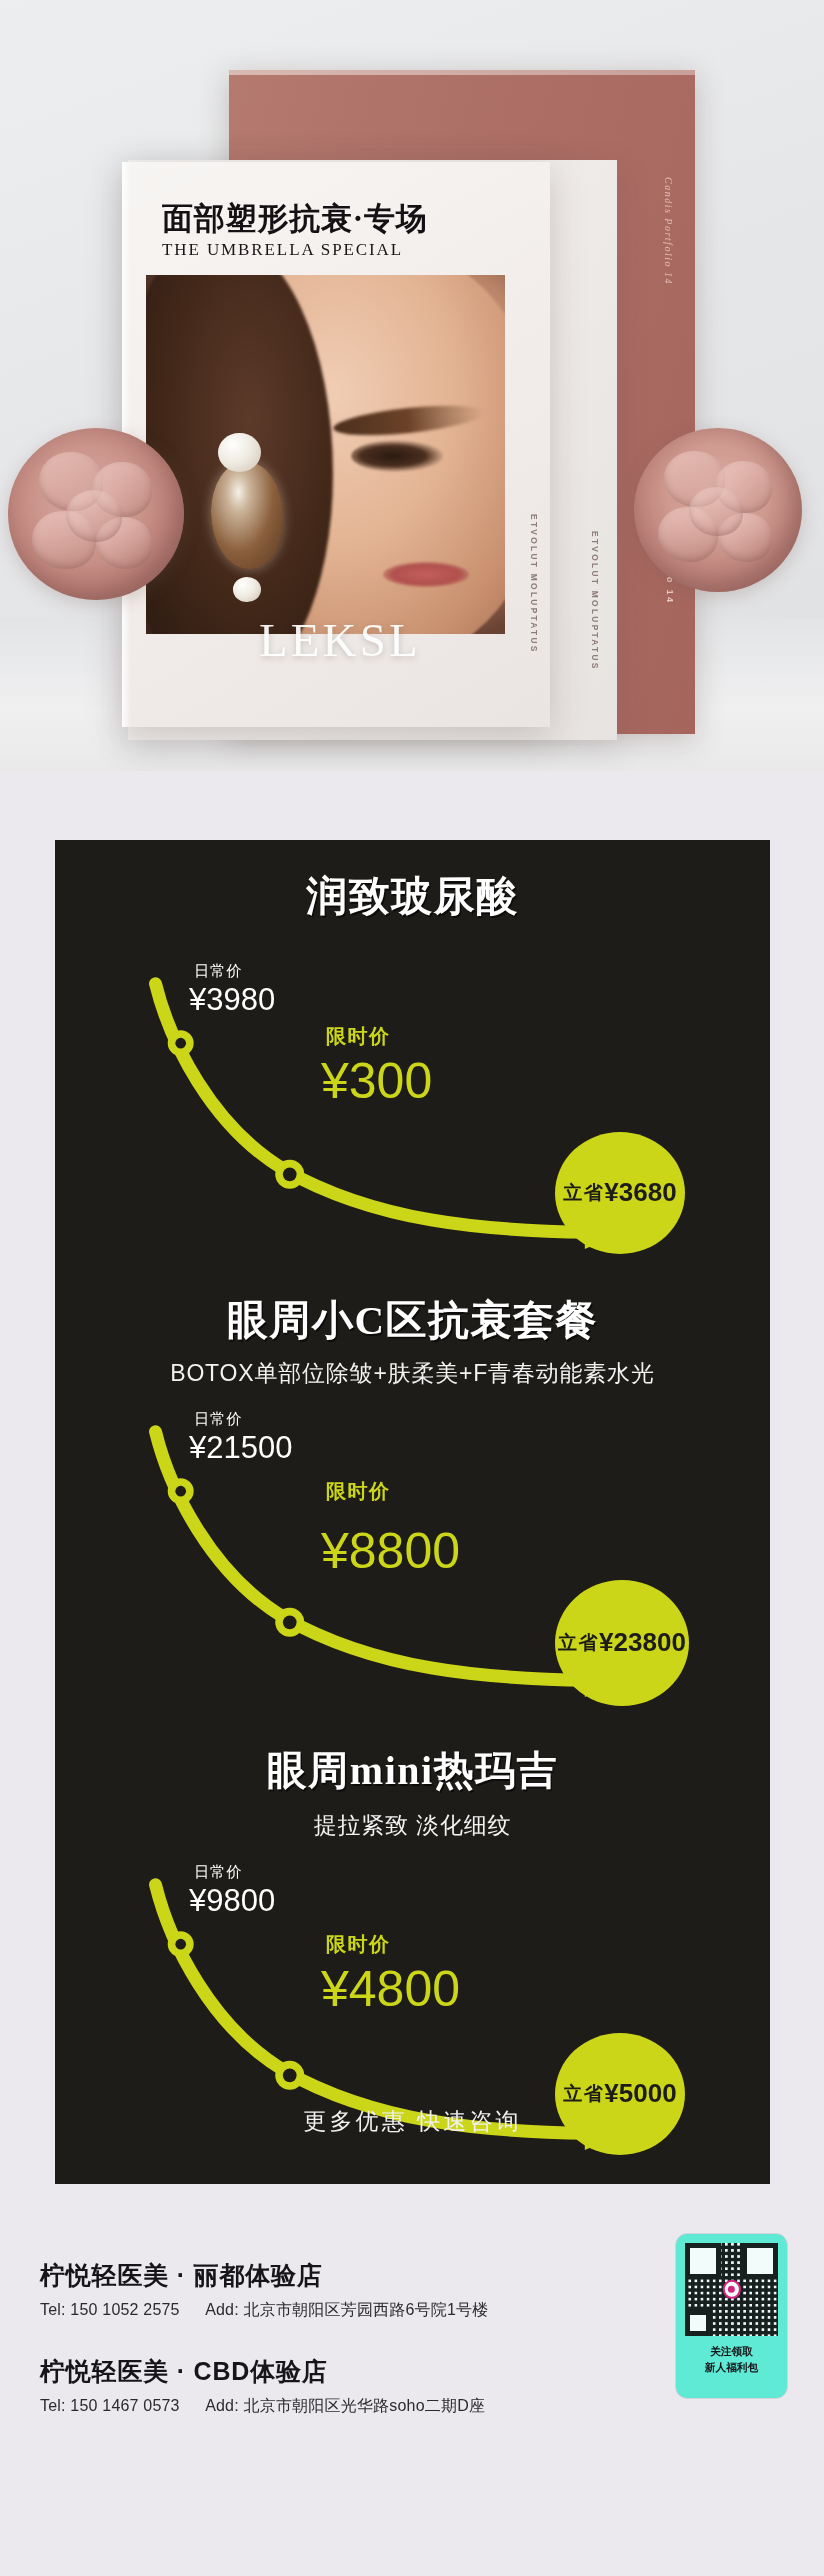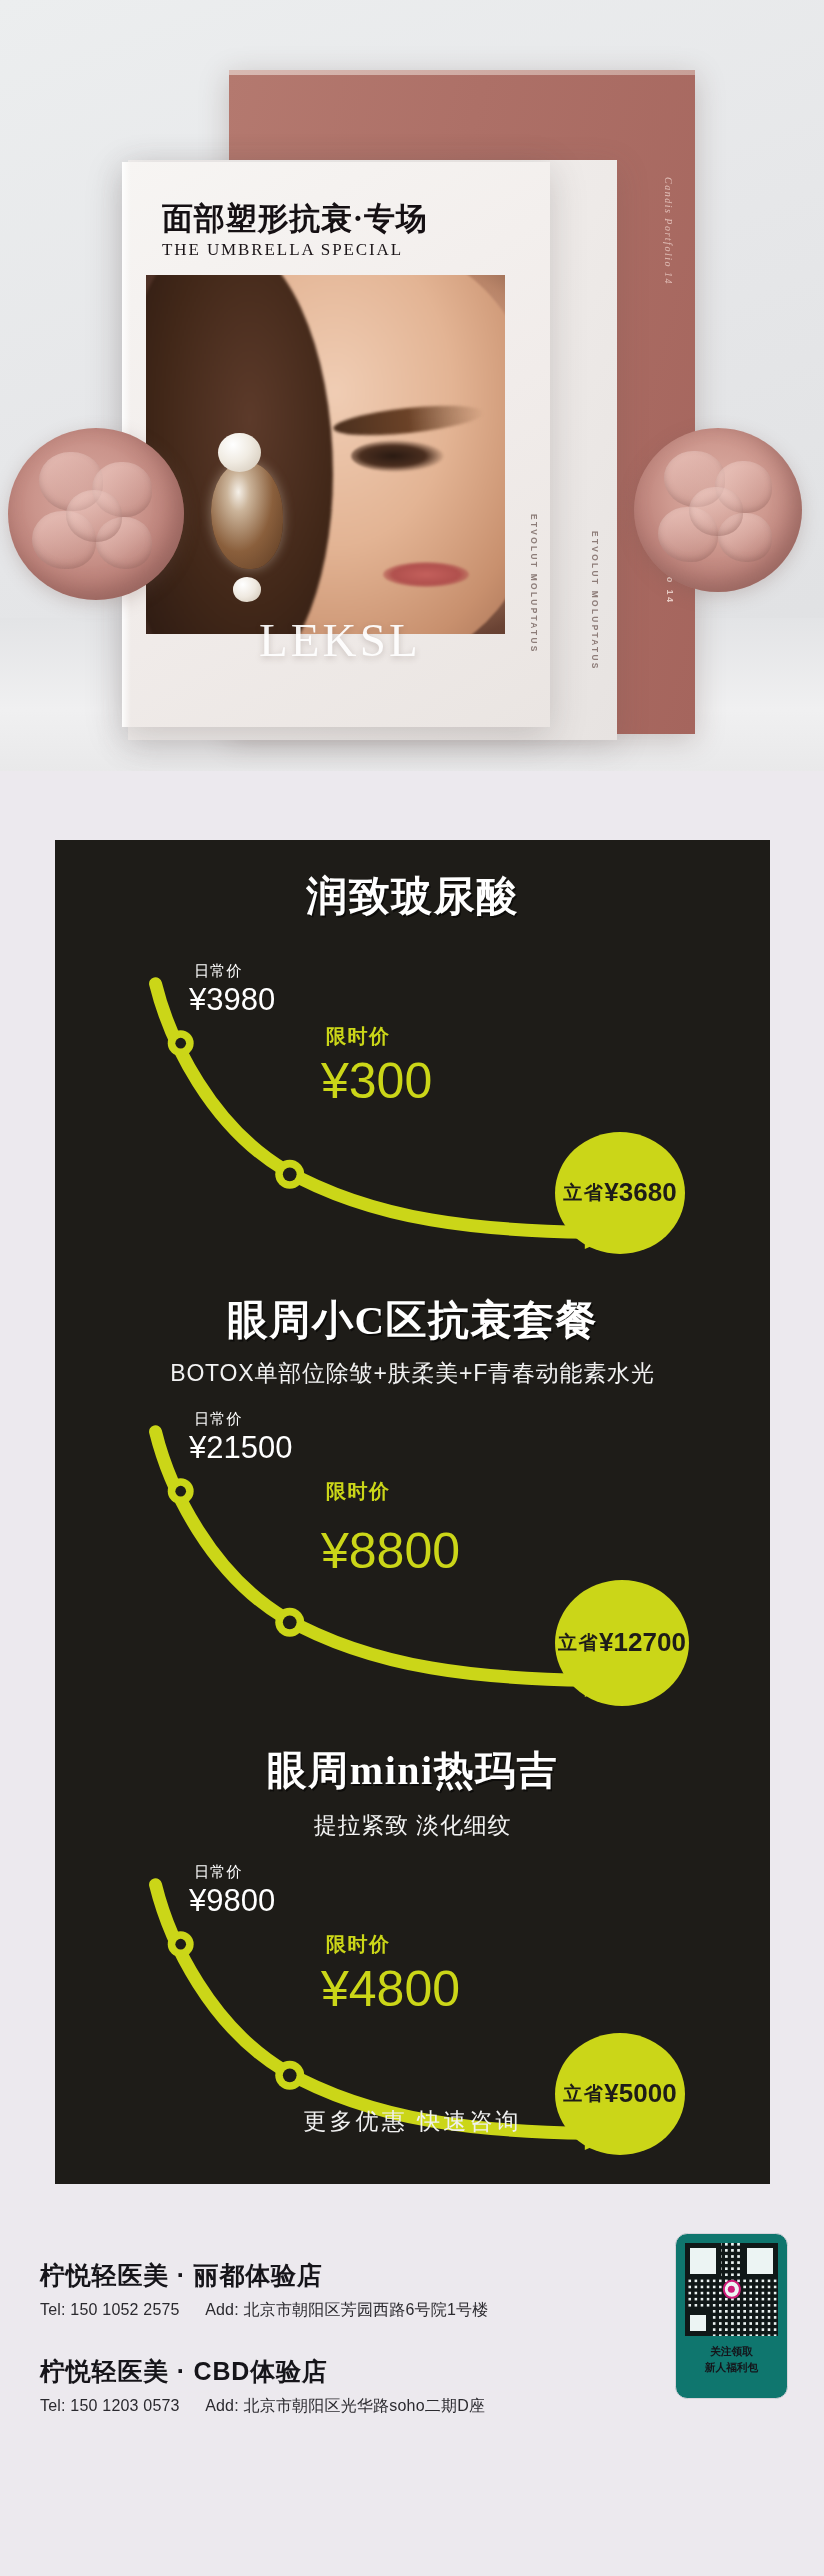--- a/index.html
+++ b/index.html
@@ -251,21 +251,21 @@
   }
   .store-line {
     margin-top: 7.6px; font-size: 16px; color:#2b2a2f; letter-spacing:0.2px;
     white-space:nowrap;
   }
   .store-line .gap { display:inline-block; width: 17px; }
 
   .qr-wrap {
     position:absolute; right: 37px; top: 13.7px;
     width: 113px; height: 166px;
-    background:#0f766e; border-radius: 12.2px;
+    background:#5eead4; border-radius: 12.2px;
     border: 1.5px solid #d6d3da;
     display:flex; flex-direction:column; align-items:center;
     padding-top: 9.2px;
   }
   .qr {
     width: 93px; height: 93px;
     background-color:#ffffff;
     background-image:
       repeating-linear-gradient(90deg,#111 0 3.1px, transparent 3.1px 6.1px),
       repeating-linear-gradient(0deg,#111 0 3.1px, transparent 3.1px 6.1px);
@@ -394,21 +394,21 @@
         </svg>
 
         <div class="lbl-daily-cap" style="left:139px;top:-9.2px;">日常价</div>
         <div class="lbl-daily-val" style="left:134px;top:12.2px;">¥21500</div>
 
         <div class="lbl-promo-cap" style="left:271px;top:60px;">限时价</div>
         <div class="lbl-promo-val" style="left:266px;top:104px;">¥8800</div>
 
         <div class="badge" style="left:500px;top:162px;width:134px;height:126px;">
           <span class="badge-cap">立省</span>
-          <span class="badge-val">¥12700</span>
+          <span class="badge-val">¥23800</span>
         </div>
       </div>
     </div>
 
     <div class="promo-block" style="position:absolute;left:0;top:895px;width:715px;height:397px;">
       <div class="p-title" style="font-size:40px;padding-top:7.6px;">眼周mini热玛吉</div>
       <div class="p-sub" style="font-size:23px;margin-top:12.2px;">提拉紧致  淡化细纹</div>
 
       <div class="chart" style="position:absolute;left:0;top:136px;width:715px;height:305px;">
         <svg width="715" height="305" viewBox="0 0 936 400">
@@ -443,21 +443,21 @@
       <div class="store-line">
         <span>Tel: 150 1052 2575</span>
         <span class="gap"></span>
         <span>Add: 北京市朝阳区芳园西路6号院1号楼</span>
       </div>
     </div>
 
     <div class="store" style="top: 136px;">
       <div class="store-name">柠悦轻医美 · CBD体验店</div>
       <div class="store-line">
-        <span>Tel: 150 1203 0573</span>
+        <span>Tel: 150 1467 0573</span>
         <span class="gap"></span>
         <span>Add: 北京市朝阳区光华路soho二期D座</span>
       </div>
     </div>
 
     <div class="qr-wrap">
       <div class="qr">
         <div class="qr-bl"></div>
         <div class="qr-logo">
             <i></i>

